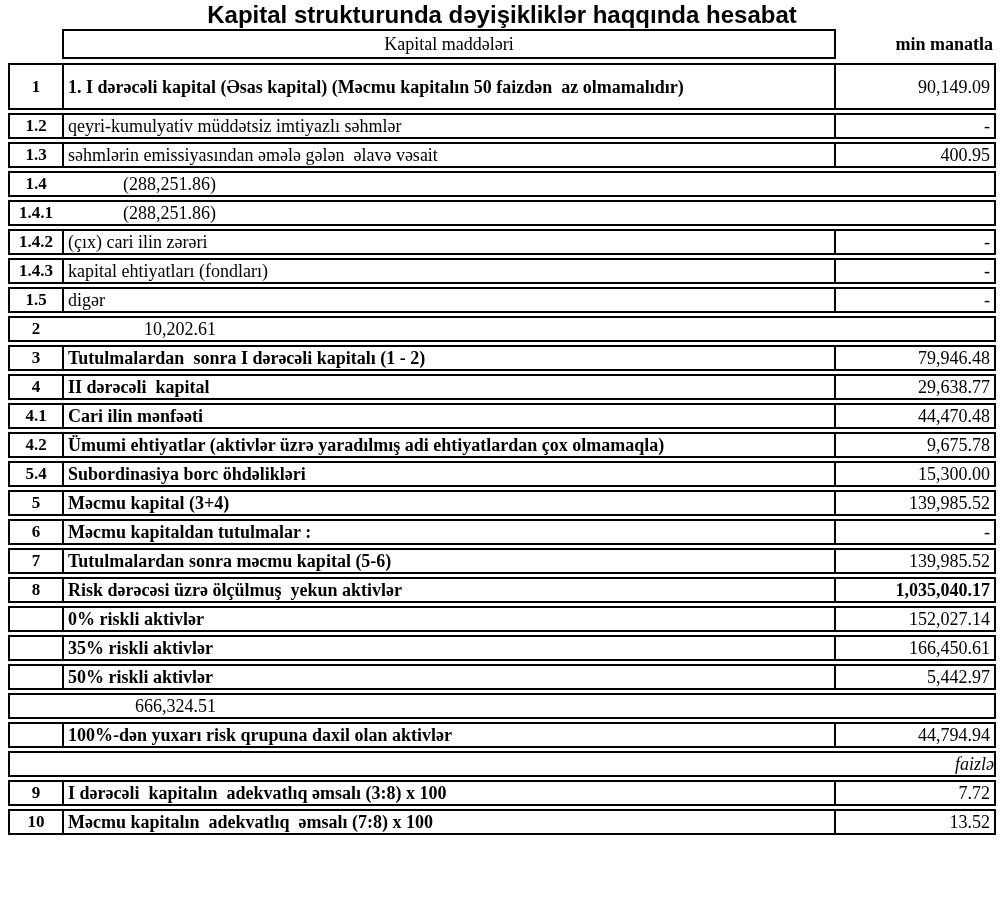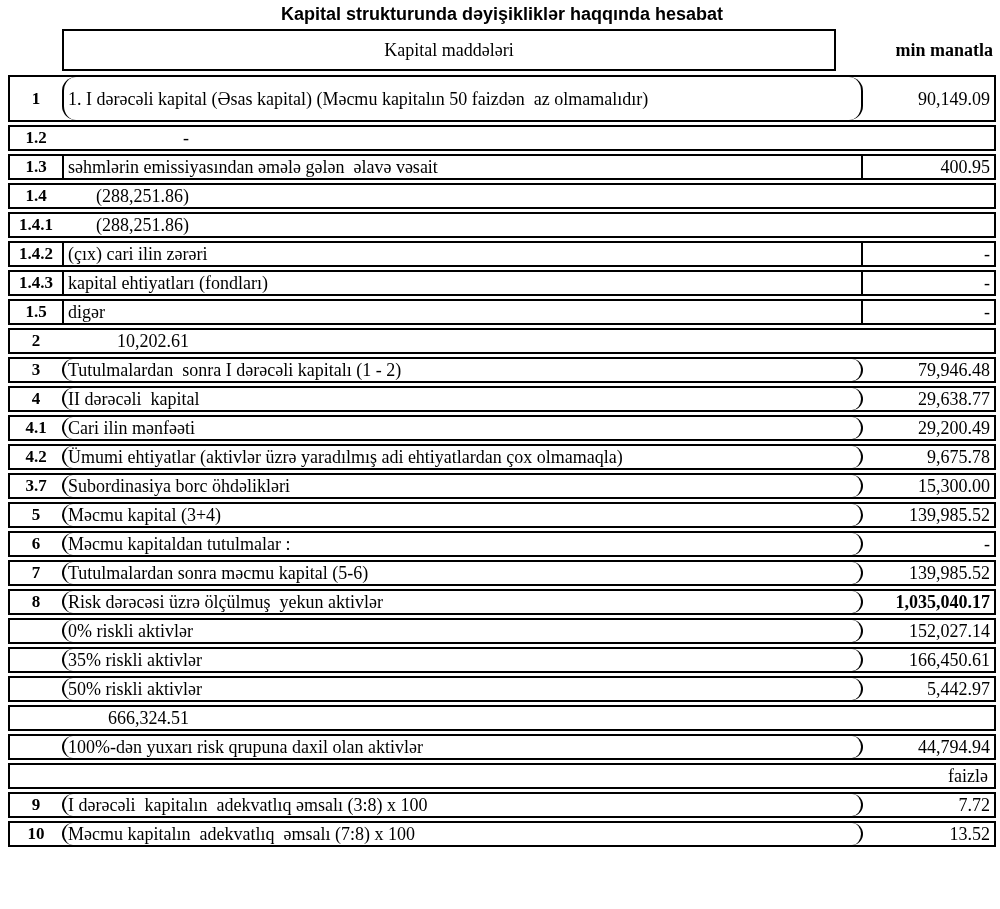--- a/index.html
+++ b/index.html
@@ -14,35 +14,35 @@
     height: 909px;
     overflow: hidden;
   }
   .page {
     margin-left: 8px;
     width: 988px;
   }
   .title {
     font-family: "Liberation Sans", sans-serif;
     font-weight: bold;
-    font-size: 18px;
+    font-size: 24px;
     line-height: 21px;
     text-align: center;
     margin: 4px 0 4px 0;
   }
   .header-row {
     display: flex;
     margin-bottom: 4px;
   }
   .hdr-spacer { width: 54px; }
   .hdr-items {
     flex: 1;
     box-sizing: border-box;
     border: 2px solid #000;
-    height: 42px;
+    height: 30px;
     display: flex;
     align-items: center;
     justify-content: center;
     font-size: 18px;
   }
   .hdr-unit {
     width: 160px;
     box-sizing: border-box;
     display: flex;
     align-items: center;
@@ -76,30 +76,30 @@
     font-weight: bold;
     font-size: 17px;
   }
   .desc {
     flex: 1;
     border-left: 2px solid #000;
     border-right: 2px solid #000;
     padding-left: 4px;
   }
   .val {
-    width: 131px;
+    width: 158px;
     justify-content: flex-end;
     padding-right: 4px;
   }
-  .row.bold-label .desc { font-weight: normal; border-radius: 14px; }
+  .row.bold-label .desc { font-weight: bold; }
   .row.bold-value .val  { font-weight: bold; }
   .note-cell {
     flex: 1;
     justify-content: flex-end;
-    padding-right: 6px;
+    font-style: italic;
   }
 </style>
 </head>
 <body>
 
 <div class="page">
 
   <div class="title">Kapital strukturunda dəyişikliklər haqqında hesabat</div>
 
   <div class="header-row">
@@ -111,20 +111,21 @@
   <div>
   <div class="row tall bold-label">
     <div class="cell num">1</div>
     <div class="cell desc">1. I dərəcəli kapital (Əsas kapital) (Məcmu kapitalın 50 faizdən  az olmamalıdır)</div>
     <div class="cell val">90,149.09</div>
   </div>
 
 
   <div class="row">
     <div class="cell num">1.2</div>
+    <div class="cell desc">qeyri-kumulyativ müddətsiz imtiyazlı səhmlər</div>
     <div class="cell val">-</div>
   </div>
 
   <div class="row">
     <div class="cell num">1.3</div>
     <div class="cell desc">səhmlərin emissiyasından əmələ gələn  əlavə vəsait</div>
     <div class="cell val">400.95</div>
   </div>
 
   <div class="row">
@@ -168,31 +169,31 @@
 
   <div class="row bold-label">
     <div class="cell num">4</div>
     <div class="cell desc">II dərəcəli  kapital</div>
     <div class="cell val">29,638.77</div>
   </div>
 
   <div class="row bold-label">
     <div class="cell num">4.1</div>
     <div class="cell desc">Cari ilin mənfəəti</div>
-    <div class="cell val">29,200.49</div>
+    <div class="cell val">44,470.48</div>
   </div>
 
   <div class="row bold-label">
     <div class="cell num">4.2</div>
     <div class="cell desc">Ümumi ehtiyatlar (aktivlər üzrə yaradılmış adi ehtiyatlardan çox olmamaqla)</div>
     <div class="cell val">9,675.78</div>
   </div>
 
   <div class="row bold-label">
-    <div class="cell num">3.7</div>
+    <div class="cell num">5.4</div>
     <div class="cell desc">Subordinasiya borc öhdəlikləri</div>
     <div class="cell val">15,300.00</div>
   </div>
 
   <div class="row bold-label">
     <div class="cell num">5</div>
     <div class="cell desc">Məcmu kapital (3+4)</div>
     <div class="cell val">139,985.52</div>
   </div>
 

